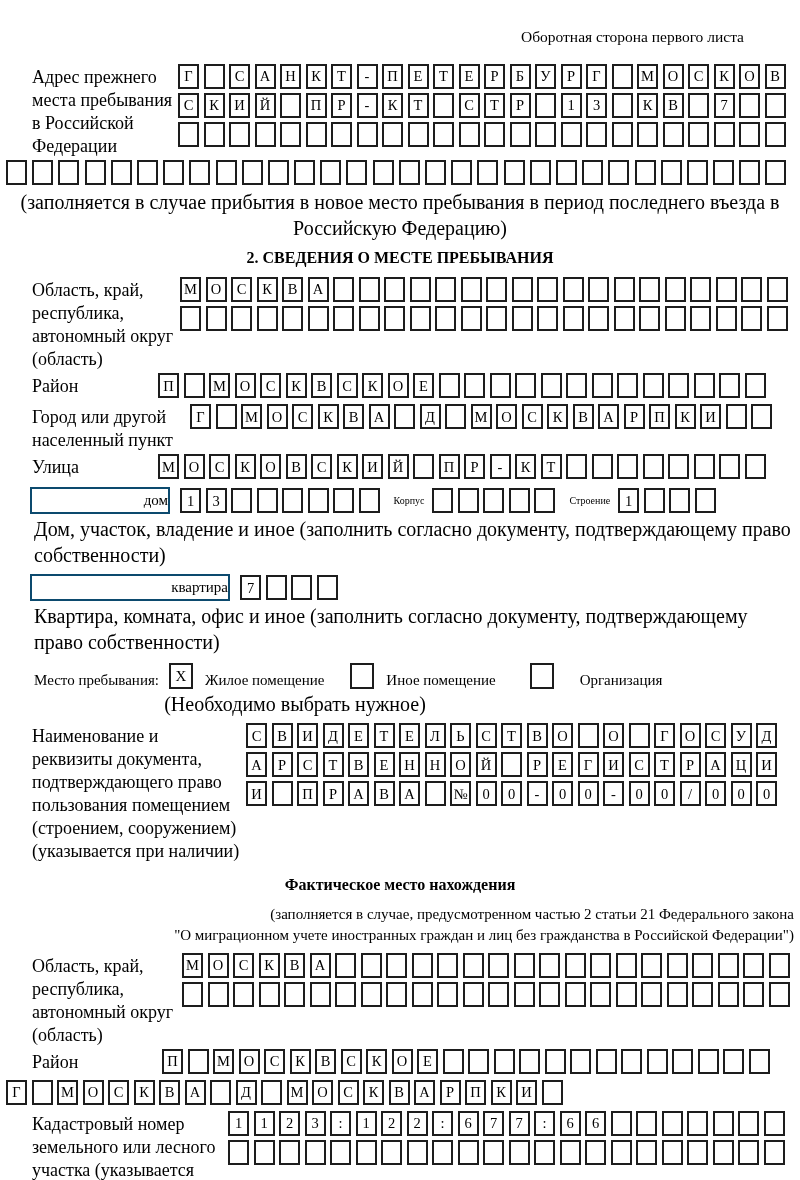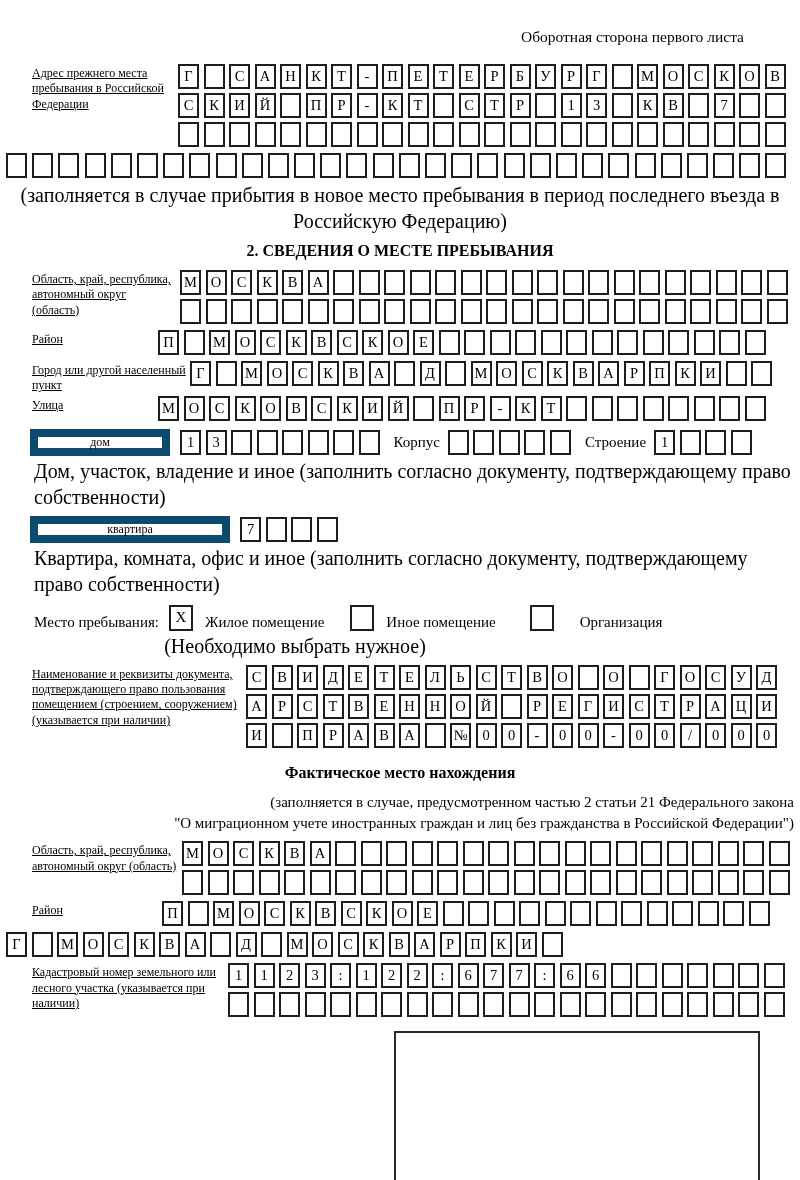--- a/index.html
+++ b/index.html
@@ -6,41 +6,41 @@
   body{width:800px;height:1180px;font-family:"Liberation Serif","DejaVu Serif",serif;font-size:15px;box-sizing:border-box;}
   .page{position:relative;width:800px;height:1180px;padding:28px 6px 0 6px;box-sizing:border-box;overflow:hidden;}
   .side-note{text-align:right;padding-right:50px;font-size:15.5px;margin-bottom:18px;}
   
   .box-row{display:flex;column-gap:4.5px;margin-bottom:4px;}
   .box-row.wide-gap{column-gap:5.2px;}
   .cell{flex:0 0 21px;width:21px;height:25px;box-sizing:border-box;border:2px solid #1d1d1d;
         display:inline-flex;align-items:center;justify-content:center;font-size:14.5px;line-height:1;background:#fff;}
   
   .frow{display:flex;align-items:flex-start;margin-bottom:2px;}
-  .flabel{box-sizing:border-box;padding:2px 4px 0 26px;line-height:1.28;font-size:12px;text-decoration:underline;}
+  .flabel{box-sizing:border-box;padding:2px 4px 0 26px;line-height:1.28;font-size:18px;}
   .w-prev{flex:0 0 172px;}
   .w-obl{flex:0 0 174px;}
   .w-raion{flex:0 0 152px;}
   .w-gorod1{flex:0 0 184px;}
   .w-ulitsa{flex:0 0 152px;}
   .w-doc{flex:0 0 240px;}
   .w-obl2{flex:0 0 176px;}
   .w-raion2{flex:0 0 156px;}
   .w-gorod2{flex:0 0 226px;}
   .w-kad{flex:0 0 222px;}
   .rows{flex:1;}
   .caption{font-size:20px;text-align:center;margin:2px 0 6px 0;line-height:1.3;}
   .caption.left{text-align:left;margin-left:28px;}
   .h-bold{font-weight:bold;text-align:center;font-size:16px;margin:8px 0 10px 0;}
   
   .inline-row{display:flex;align-items:center;margin:4px 0 2px 24px;}
-  .named-box{box-sizing:border-box;border:8px solid #0c4a6e;height:27px;display:flex;align-items:center;justify-content:center;font-size:12px;}
+  .named-box{box-sizing:border-box;border:2px solid #0c4a6e;height:27px;display:flex;align-items:center;justify-content:flex-end;font-size:15px;}
   .dom-box{width:140px;margin-right:10px;}
   .kv-box{width:200px;margin-right:10px;}
-  .inline-label{margin:0 8px 0 14px;font-size:15px;}
+  .inline-label{margin:0 8px 0 14px;font-size:10px;}
   .box-row.inline{margin-bottom:0;}
   
   .mesto-row{display:flex;align-items:flex-end;margin:8px 0 2px 28px;}
   .checkbox{box-sizing:border-box;width:24px;height:26px;border:2px solid #1d1d1d;display:inline-flex;
             align-items:center;justify-content:center;font-size:15px;margin:0 12px 0 10px;}
   .opt-label{font-size:15px;}
   
   .fact-note{text-align:right;font-size:15px;line-height:1.45;margin-bottom:6px;}
   
   .stamp-box{box-sizing:border-box;border:2px solid #2a2a2a;width:366px;height:168px;margin:10px 0 6px 388px;}

